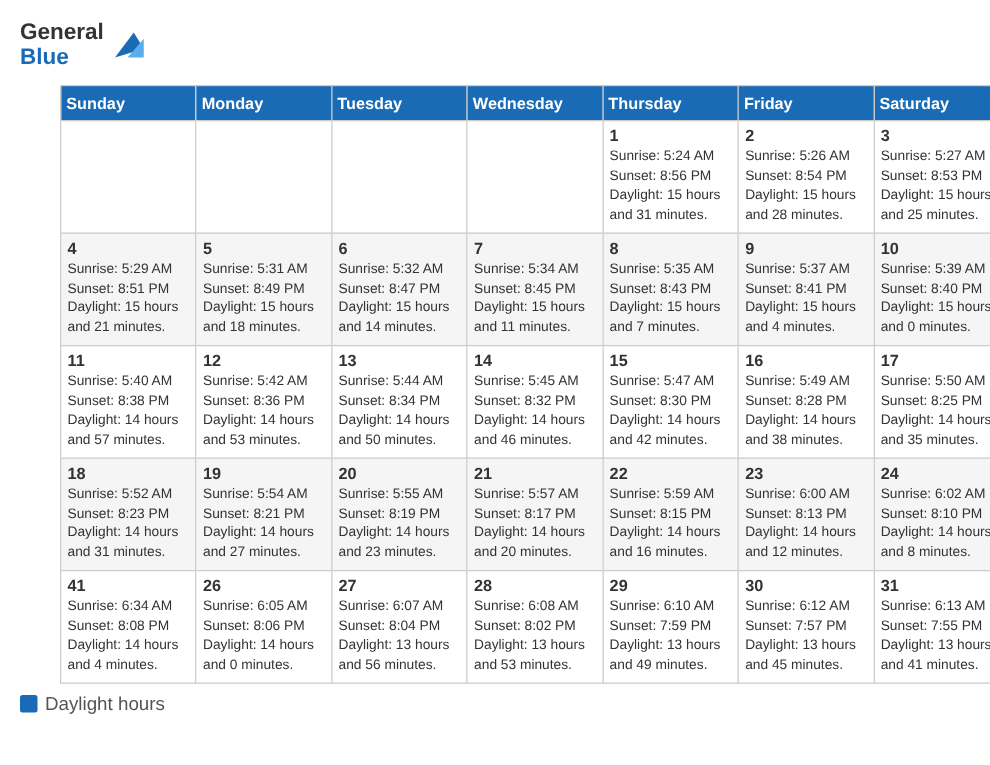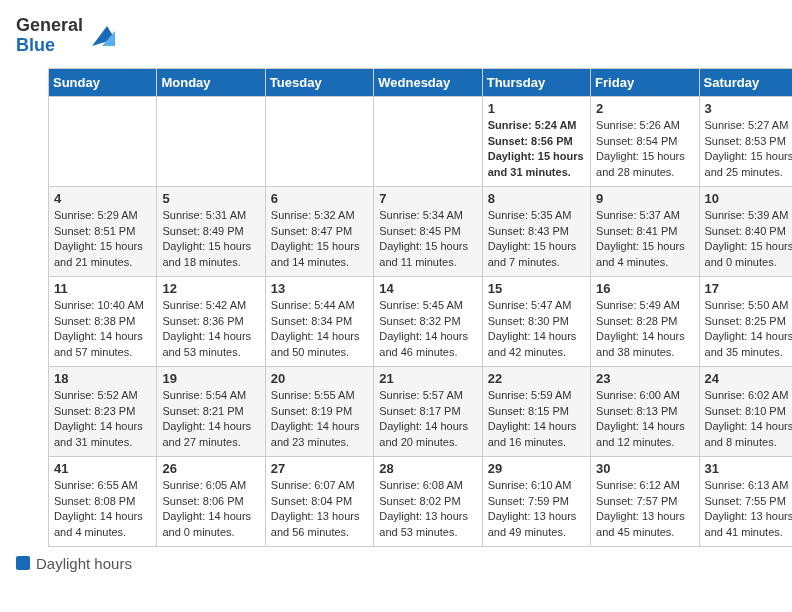--- a/index.html
+++ b/index.html
@@ -121,21 +121,21 @@
     </tr>
   </thead>
   <tbody id="calendar-body">
   <tr>
         <td class="empty-cell"></td>
         <td class="empty-cell"></td>
         <td class="empty-cell"></td>
         <td class="empty-cell"></td>
         <td>
           <div class="day-number">1</div>
-          <div class="day-info" style="white-space: pre-line; font-weight: bold;">Sunrise: 5:24 AM
+          <div class="day-info" style="white-space: pre-line;">Sunrise: 5:24 AM
 Sunset: 8:56 PM
 Daylight: 15 hours
 and 31 minutes.</div>
         </td>
         <td>
           <div class="day-number">2</div>
           <div class="day-info" style="white-space: pre-line;">Sunrise: 5:26 AM
 Sunset: 8:54 PM
 Daylight: 15 hours
 and 28 minutes.</div>
@@ -195,21 +195,21 @@
           <div class="day-number">10</div>
           <div class="day-info" style="white-space: pre-line;">Sunrise: 5:39 AM
 Sunset: 8:40 PM
 Daylight: 15 hours
 and 0 minutes.</div>
         </td>
       </tr>
       <tr>
         <td>
           <div class="day-number">11</div>
-          <div class="day-info" style="white-space: pre-line;">Sunrise: 10:40 AM
+          <div class="day-info" style="white-space: pre-line;">Sunrise: 5:40 AM
 Sunset: 8:38 PM
 Daylight: 14 hours
 and 57 minutes.</div>
         </td>
         <td>
           <div class="day-number">12</div>
           <div class="day-info" style="white-space: pre-line;">Sunrise: 5:42 AM
 Sunset: 8:36 PM
 Daylight: 14 hours
 and 53 minutes.</div>
@@ -297,21 +297,21 @@
           <div class="day-number">24</div>
           <div class="day-info" style="white-space: pre-line;">Sunrise: 6:02 AM
 Sunset: 8:10 PM
 Daylight: 14 hours
 and 8 minutes.</div>
         </td>
       </tr>
       <tr>
         <td>
           <div class="day-number">41</div>
-          <div class="day-info" style="white-space: pre-line;">Sunrise: 6:55 AM
+          <div class="day-info" style="white-space: pre-line;">Sunrise: 6:34 AM
 Sunset: 8:08 PM
 Daylight: 14 hours
 and 4 minutes.</div>
         </td>
         <td>
           <div class="day-number">26</div>
           <div class="day-info" style="white-space: pre-line;">Sunrise: 6:05 AM
 Sunset: 8:06 PM
 Daylight: 14 hours
 and 0 minutes.</div>

